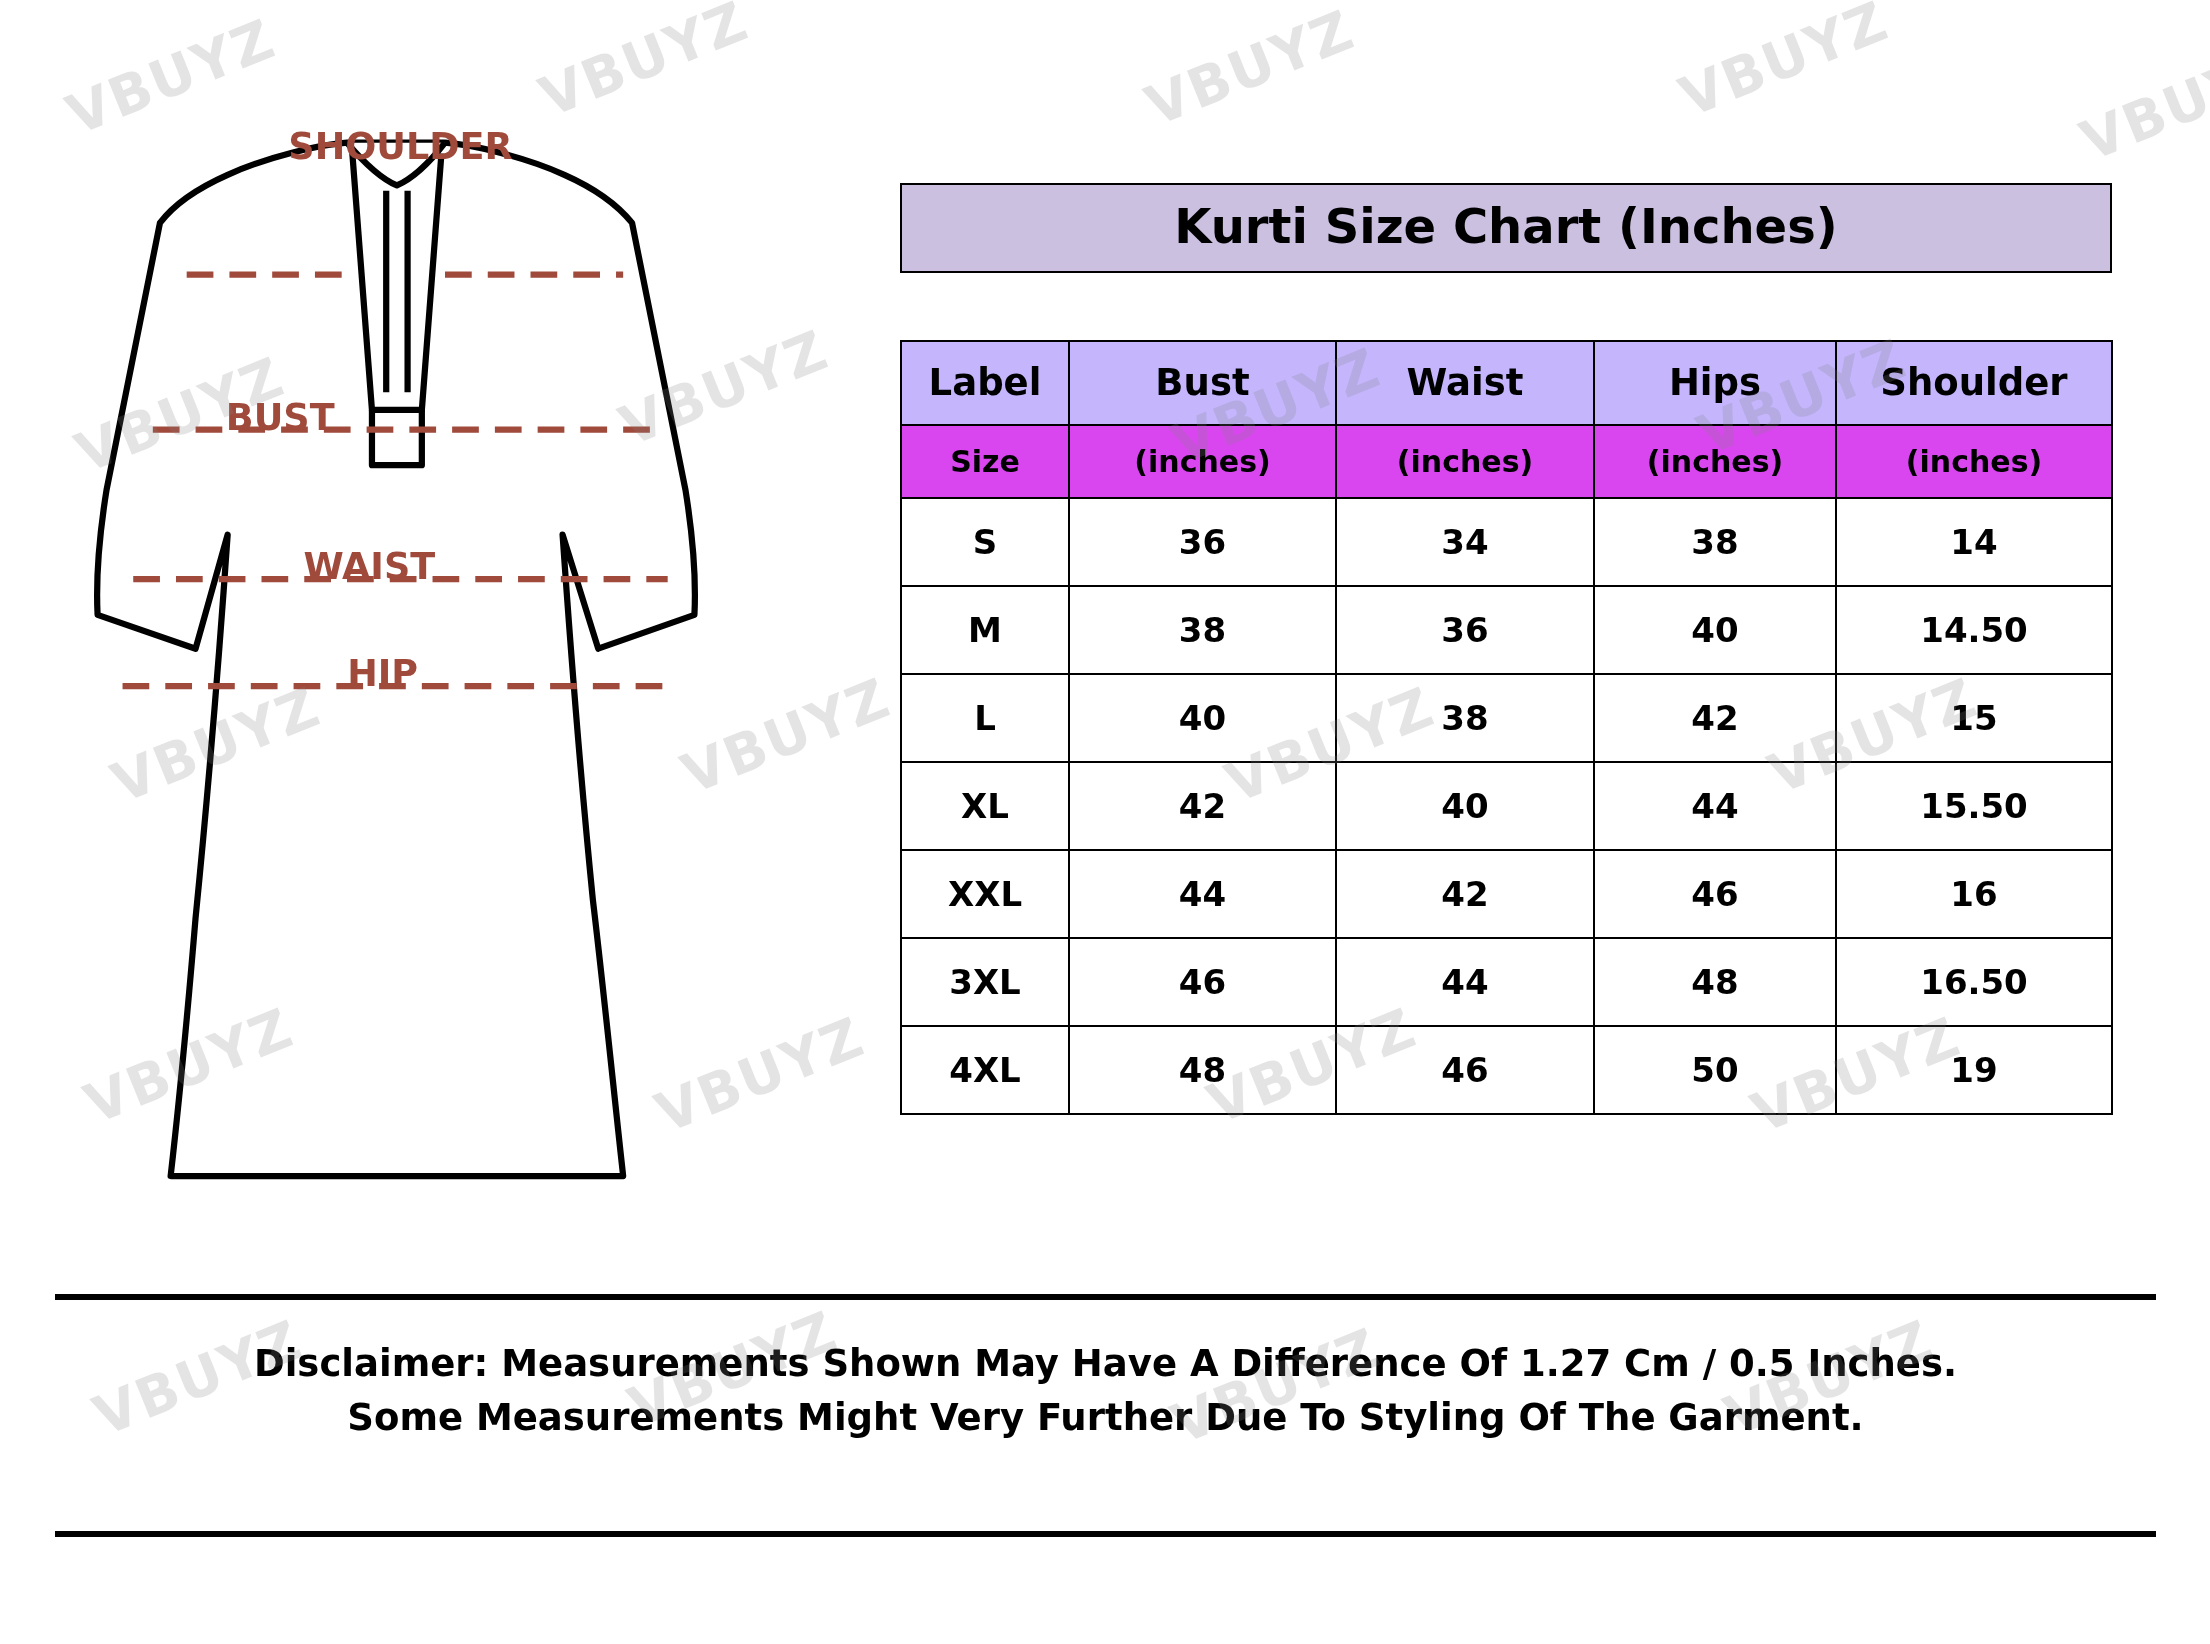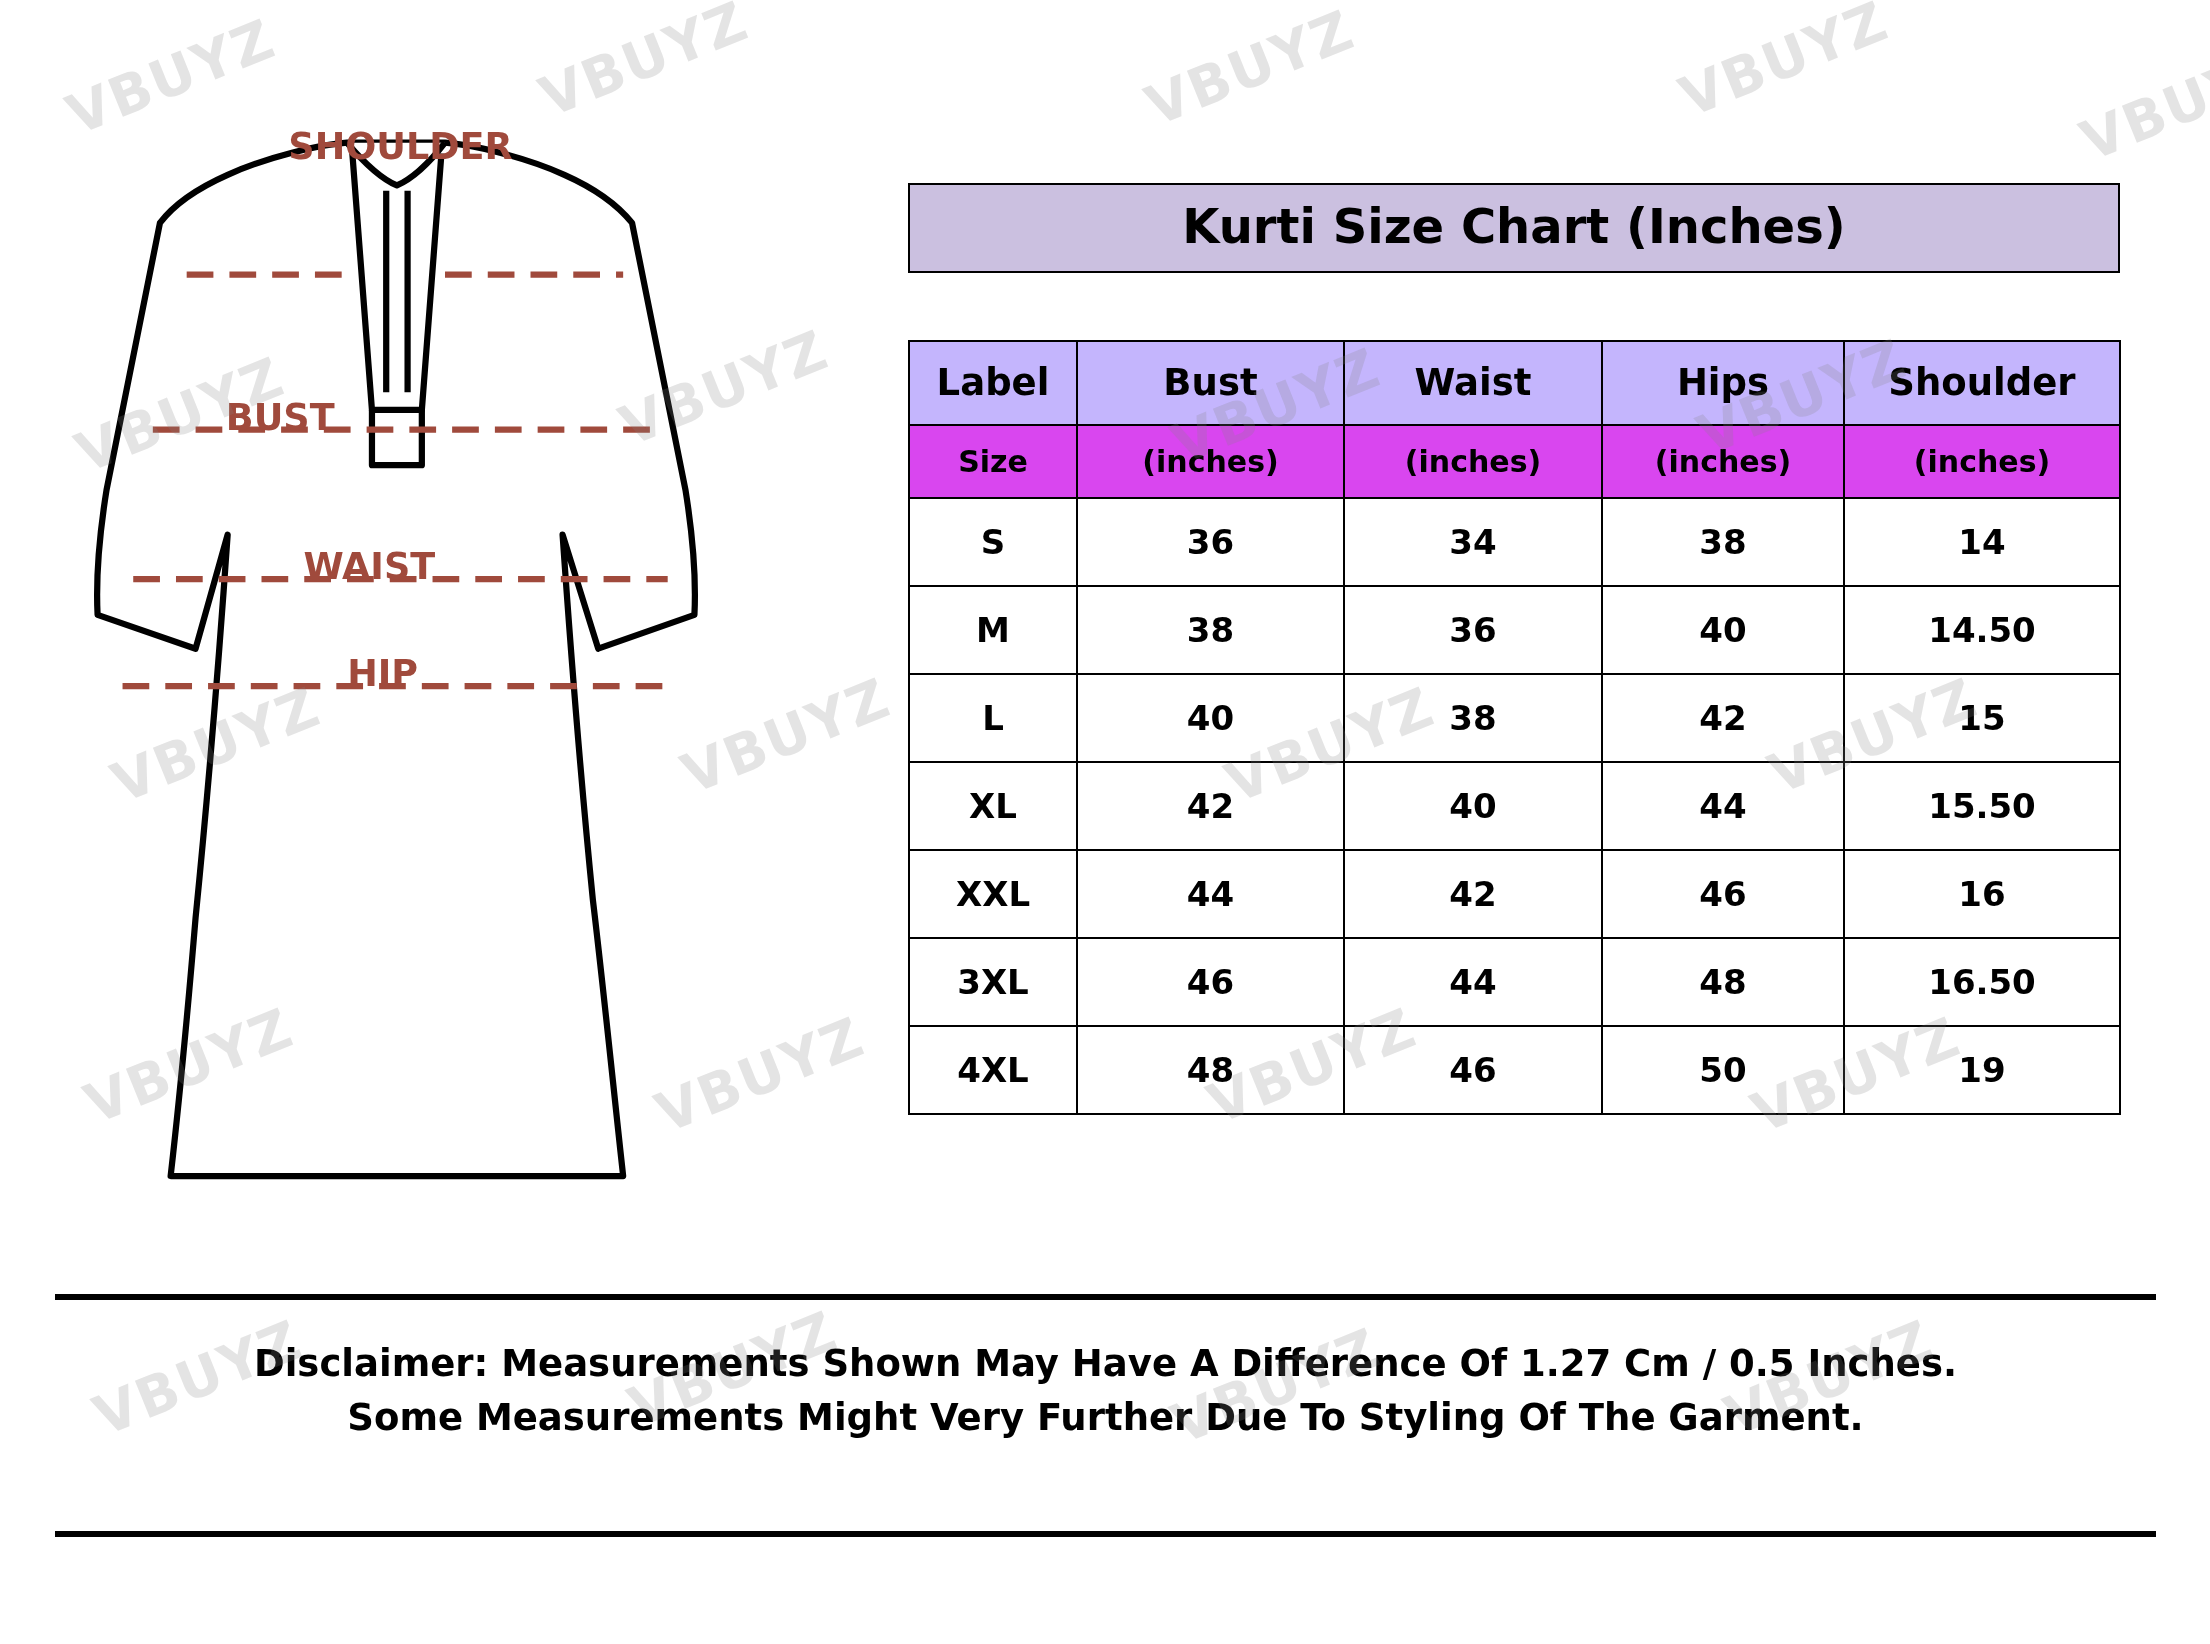--- a/index.html
+++ b/index.html
@@ -49,21 +49,20 @@
     height: 1158px;
   }
   .illustration svg { display: block; }
 
   
   .chart-area {
     position: absolute;
     left: 900px;
     top: 183px;
     width: 1212px;
-    margin-left: 8px;
   }
   .chart-title {
     background: #cbc0e0;
     border: 2.7px solid #000;
     text-align: center;
     font-size: 48px;
     font-weight: 700;
     color: #000;
     padding: 16px 0 19.6px 0;
     line-height: 1.05;

